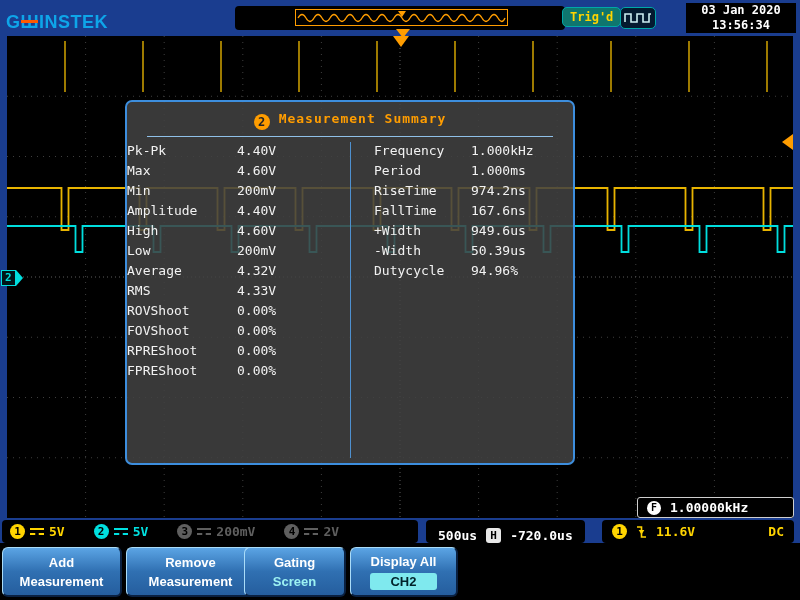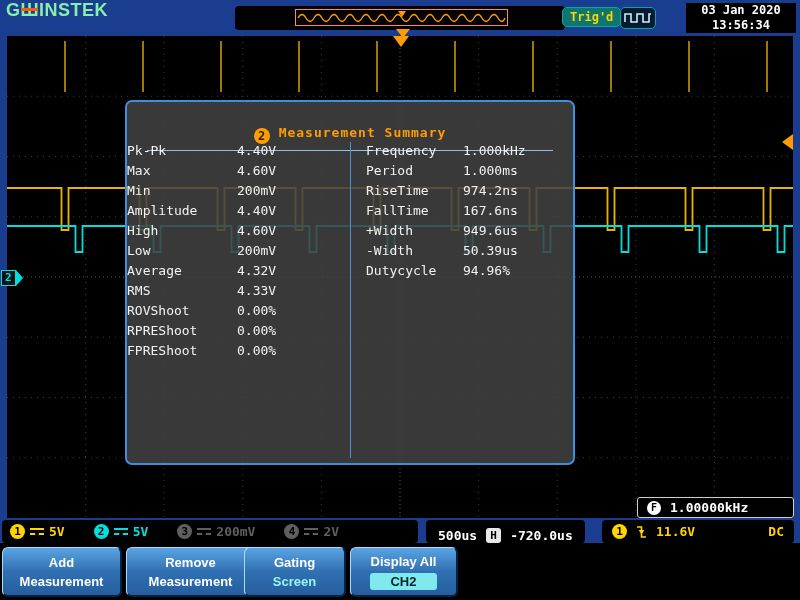--- a/index.html
+++ b/index.html
@@ -1,22 +1,22 @@
 <!DOCTYPE html>
 <html><head>
 <meta charset="utf-8">
 <style>
   *{box-sizing:border-box;margin:0;padding:0;}
   html,body{width:800px;height:600px;}
   #app{position:relative;width:800px;height:600px;background:#1a3d8f;overflow:hidden;
        font-family:"DejaVu Sans Mono",monospace;}
 
   
-  .logo{position:absolute;left:6px;top:0;font:bold 18px "Liberation Sans",sans-serif;
-        color:#86efac;letter-spacing:.5px;}
+  .logo{position:absolute;left:6px;top:12px;font:bold 18px "Liberation Sans",sans-serif;
+        color:#0ea5e9;letter-spacing:.5px;}
   .logo .w{position:relative;display:inline-block;}
   .logo .w::after{content:"";position:absolute;left:0;right:1px;top:8px;height:3px;background:#ff5a00;}
   .membar{position:absolute;left:235px;top:6px;width:330px;height:24px;background:#000;border-radius:4px;}
   .memwin{position:absolute;left:60px;top:3px;width:213px;height:17px;border:1px solid #ff9d00;}
   .memtri-in{position:absolute;left:102px;top:1px;width:0;height:0;
              border-left:4px solid transparent;border-right:4px solid transparent;border-top:6px solid #ff9d00;}
   .memtri{position:absolute;left:396px;top:29px;width:0;height:0;
           border-left:7px solid transparent;border-right:7px solid transparent;border-top:9px solid #ff9d00;}
   .trigd{position:absolute;left:562px;top:7px;padding:2px 7px;border:1px solid #00a8a8;border-radius:5px;
          background:#0f766e;color:#ffd400;font-size:12px;font-weight:bold;}
@@ -36,29 +36,29 @@
           border-top:8px solid transparent;border-bottom:8px solid transparent;border-right:11px solid #ff9d00;}
   .ch2tag{position:absolute;left:1px;top:270px;display:flex;align-items:center;z-index:4;}
   .ch2tag .box{background:#001418;border:1px solid #00dede;color:#00dede;
                font:bold 11px/14px "DejaVu Sans Mono",monospace;padding:0 3px;}
   .ch2tag .arr{width:0;height:0;border-top:8px solid transparent;border-bottom:8px solid transparent;
                border-left:7px solid #00dede;}
 
   
   .popup{position:absolute;left:118px;top:64px;width:450px;height:365px;z-index:2;
          background:rgba(66,66,66,.87);border:2px solid #3d8edd;border-radius:7px;}
-  .ptitle{margin-top:23px;text-align:center;color:#ff9d00;font-weight:bold;font-size:13px;letter-spacing:1px;}
+  .ptitle{margin-top:9px;text-align:center;color:#ff9d00;font-weight:bold;font-size:13px;letter-spacing:1px;}
   .pbadge{display:inline-block;width:16px;height:16px;border-radius:50%;background:#ff9d00;color:#222;
           font:bold 12px/16px "DejaVu Sans Mono",monospace;text-align:center;margin-right:9px;
           vertical-align:-3px;letter-spacing:0;}
   .punder{width:406px;height:1px;background:#8fc0e8;margin:6px auto 0;}
   .pdivider{position:absolute;left:50%;top:40px;height:316px;width:1px;background:#4e90cf;}
   .pcols{position:absolute;top:39px;left:0;right:0;display:flex;}
   .pcol{width:50%;}
-  .pcol.pright{padding-left:16px;}
+  .pcol.pright{padding-left:24px;}
   .mrow{height:20px;line-height:20px;font-size:13px;color:#f2f2f2;white-space:nowrap;}
   .mlabel{display:inline-block;width:110px;}
   .pright .mlabel{width:97px;}
 
   
   .fbox{position:absolute;left:637px;top:497px;width:157px;height:21px;background:#000;z-index:5;
         border:1px solid #cfcfcf;border-radius:3px;display:flex;align-items:center;gap:9px;padding:0 9px;}
   .fcirc{width:14px;height:14px;border-radius:50%;background:#fff;color:#000;flex:none;
          font:bold 10px/14px "DejaVu Sans Mono",monospace;text-align:center;}
   .fval{color:#fff;font-size:13px;font-weight:bold;}
@@ -158,20 +158,21 @@
         <div class="pcol">
           <div class="mrow"><span class="mlabel">Pk-Pk</span><span>4.40V</span></div>
           <div class="mrow"><span class="mlabel">Max</span><span>4.60V</span></div>
           <div class="mrow"><span class="mlabel">Min</span><span>200mV</span></div>
           <div class="mrow"><span class="mlabel">Amplitude</span><span>4.40V</span></div>
           <div class="mrow"><span class="mlabel">High</span><span>4.60V</span></div>
           <div class="mrow"><span class="mlabel">Low</span><span>200mV</span></div>
           <div class="mrow"><span class="mlabel">Average</span><span>4.32V</span></div>
           <div class="mrow"><span class="mlabel">RMS</span><span>4.33V</span></div>
           <div class="mrow"><span class="mlabel">ROVShoot</span><span>0.00%</span></div>
+          <div class="mrow"><span class="mlabel">FOVShoot</span><span>0.00%</span></div>
           <div class="mrow"><span class="mlabel">RPREShoot</span><span>0.00%</span></div>
           <div class="mrow"><span class="mlabel">FPREShoot</span><span>0.00%</span></div>
         </div>
         <div class="pcol pright">
           <div class="mrow"><span class="mlabel">Frequency</span><span>1.000kHz</span></div>
           <div class="mrow"><span class="mlabel">Period</span><span>1.000ms</span></div>
           <div class="mrow"><span class="mlabel">RiseTime</span><span>974.2ns</span></div>
           <div class="mrow"><span class="mlabel">FallTime</span><span>167.6ns</span></div>
           <div class="mrow"><span class="mlabel">+Width</span><span>949.6us</span></div>
           <div class="mrow"><span class="mlabel">-Width</span><span>50.39us</span></div>

